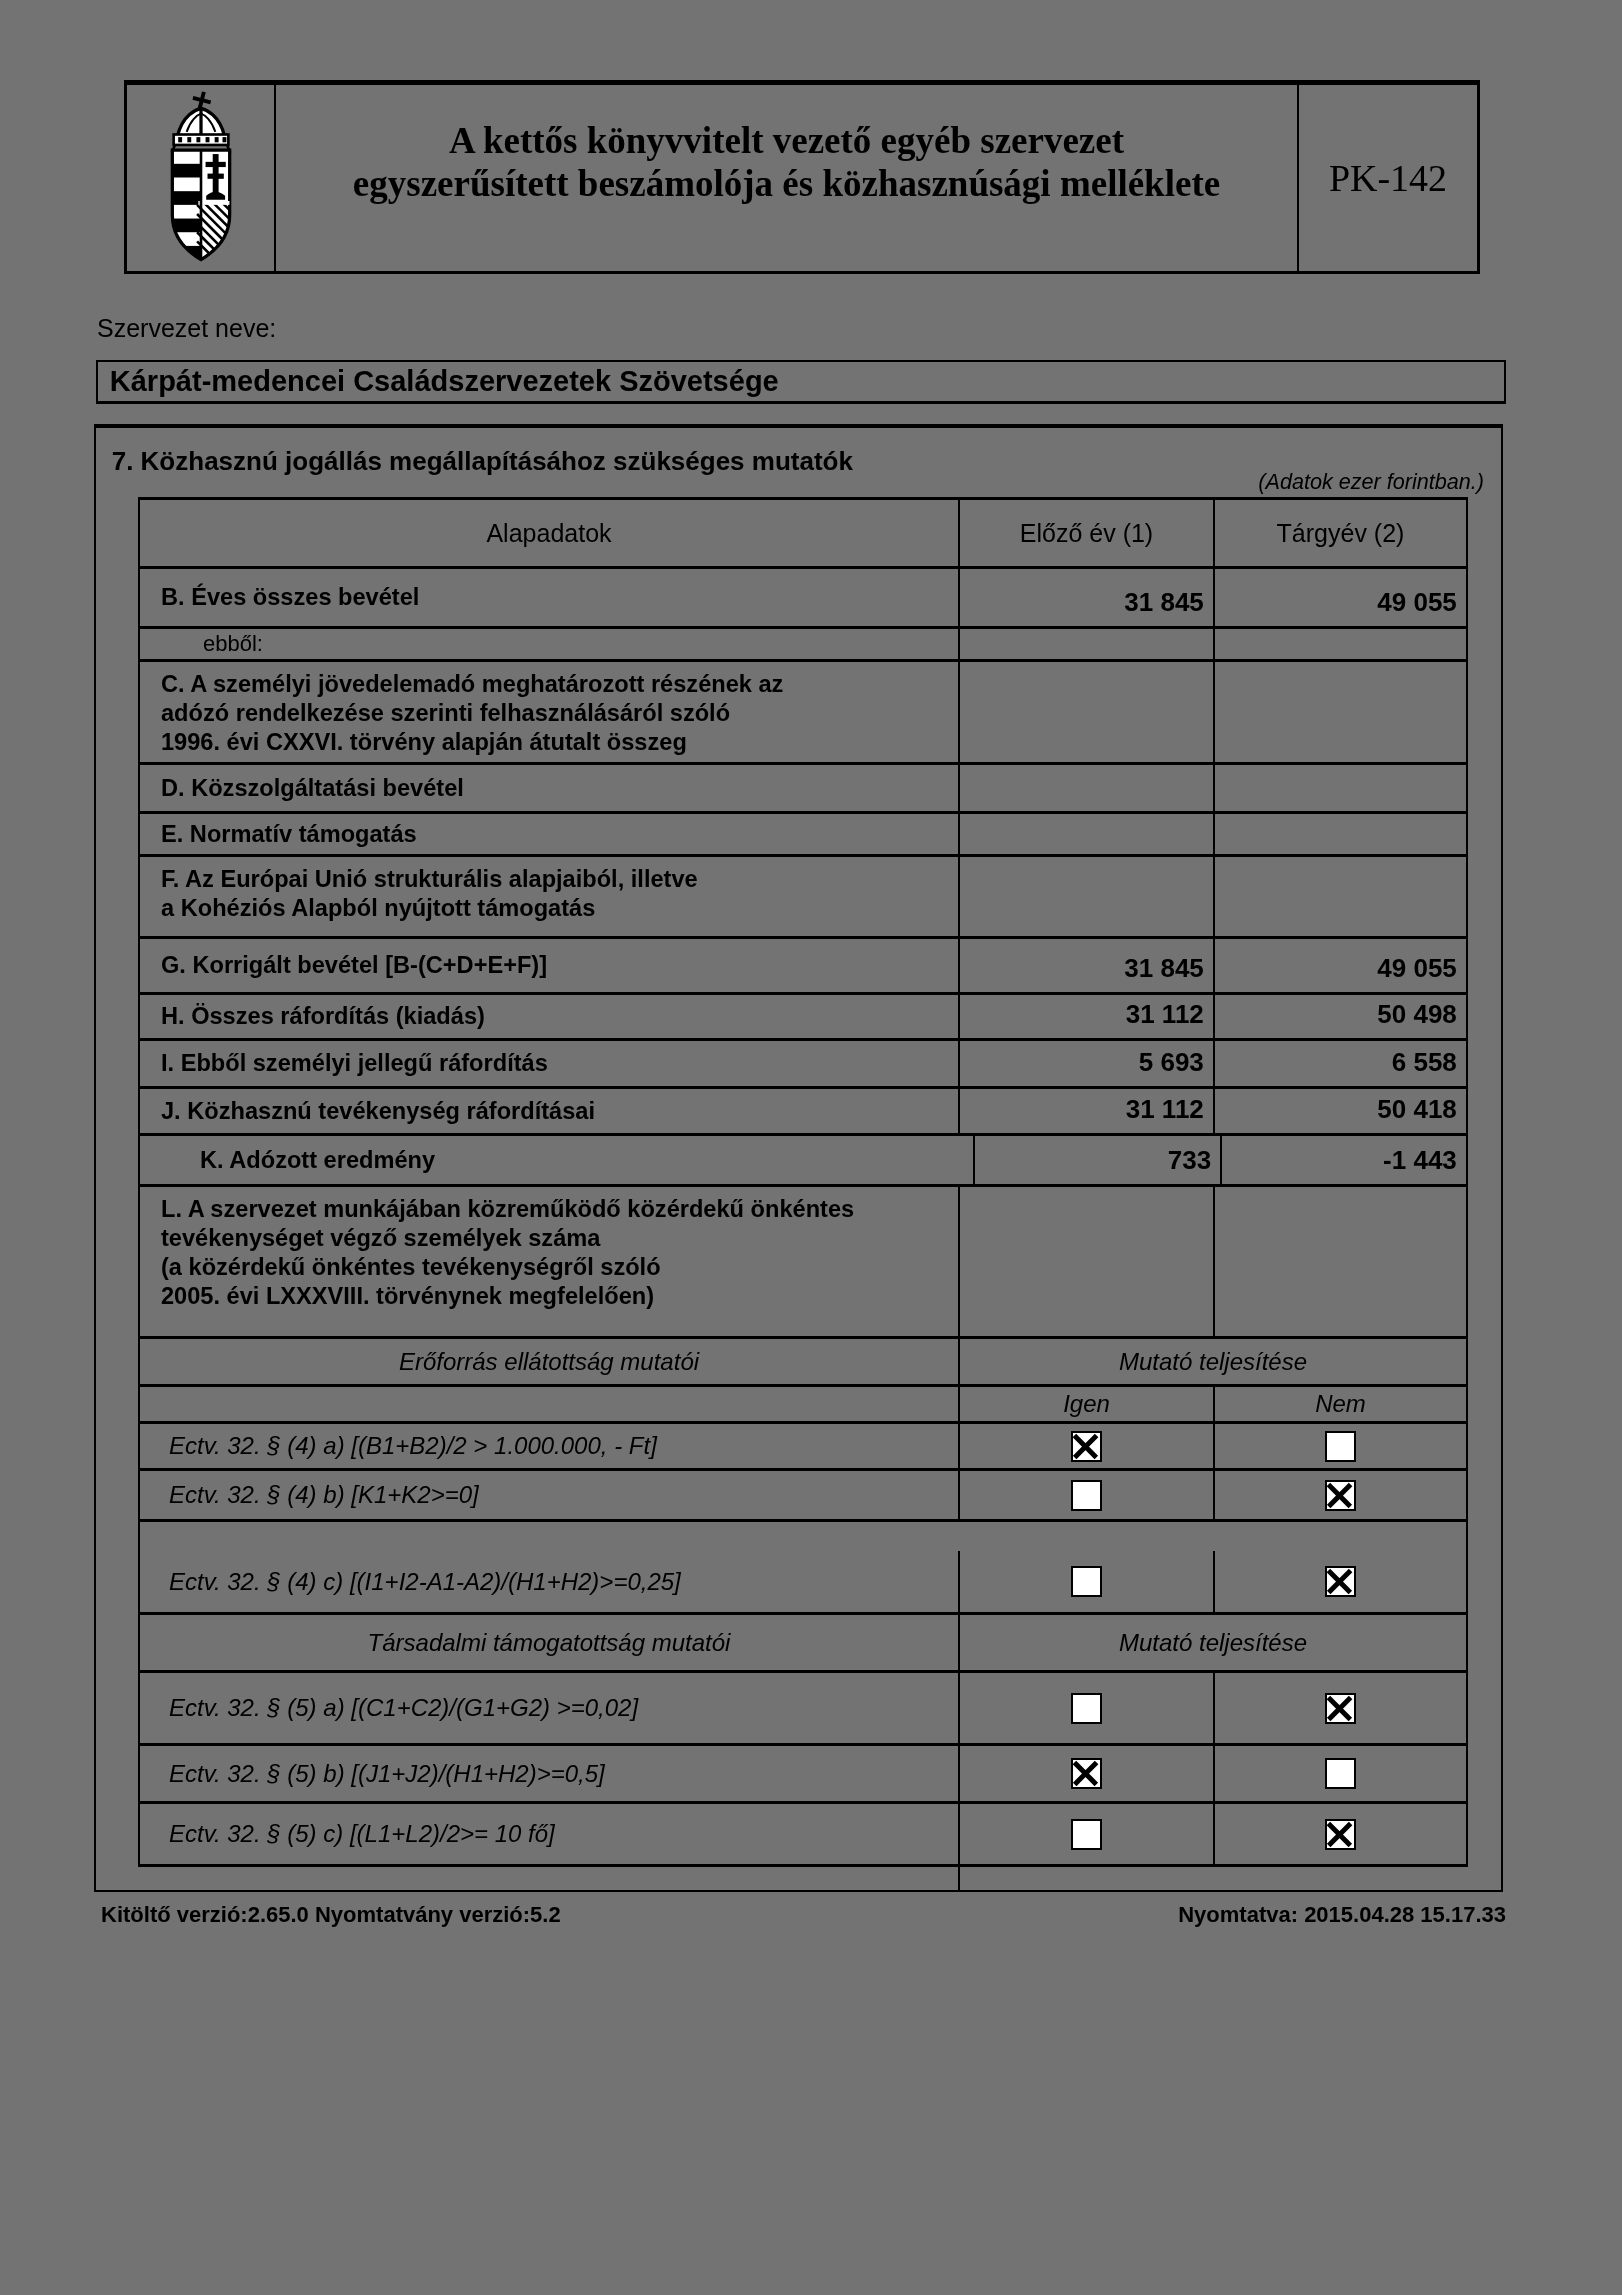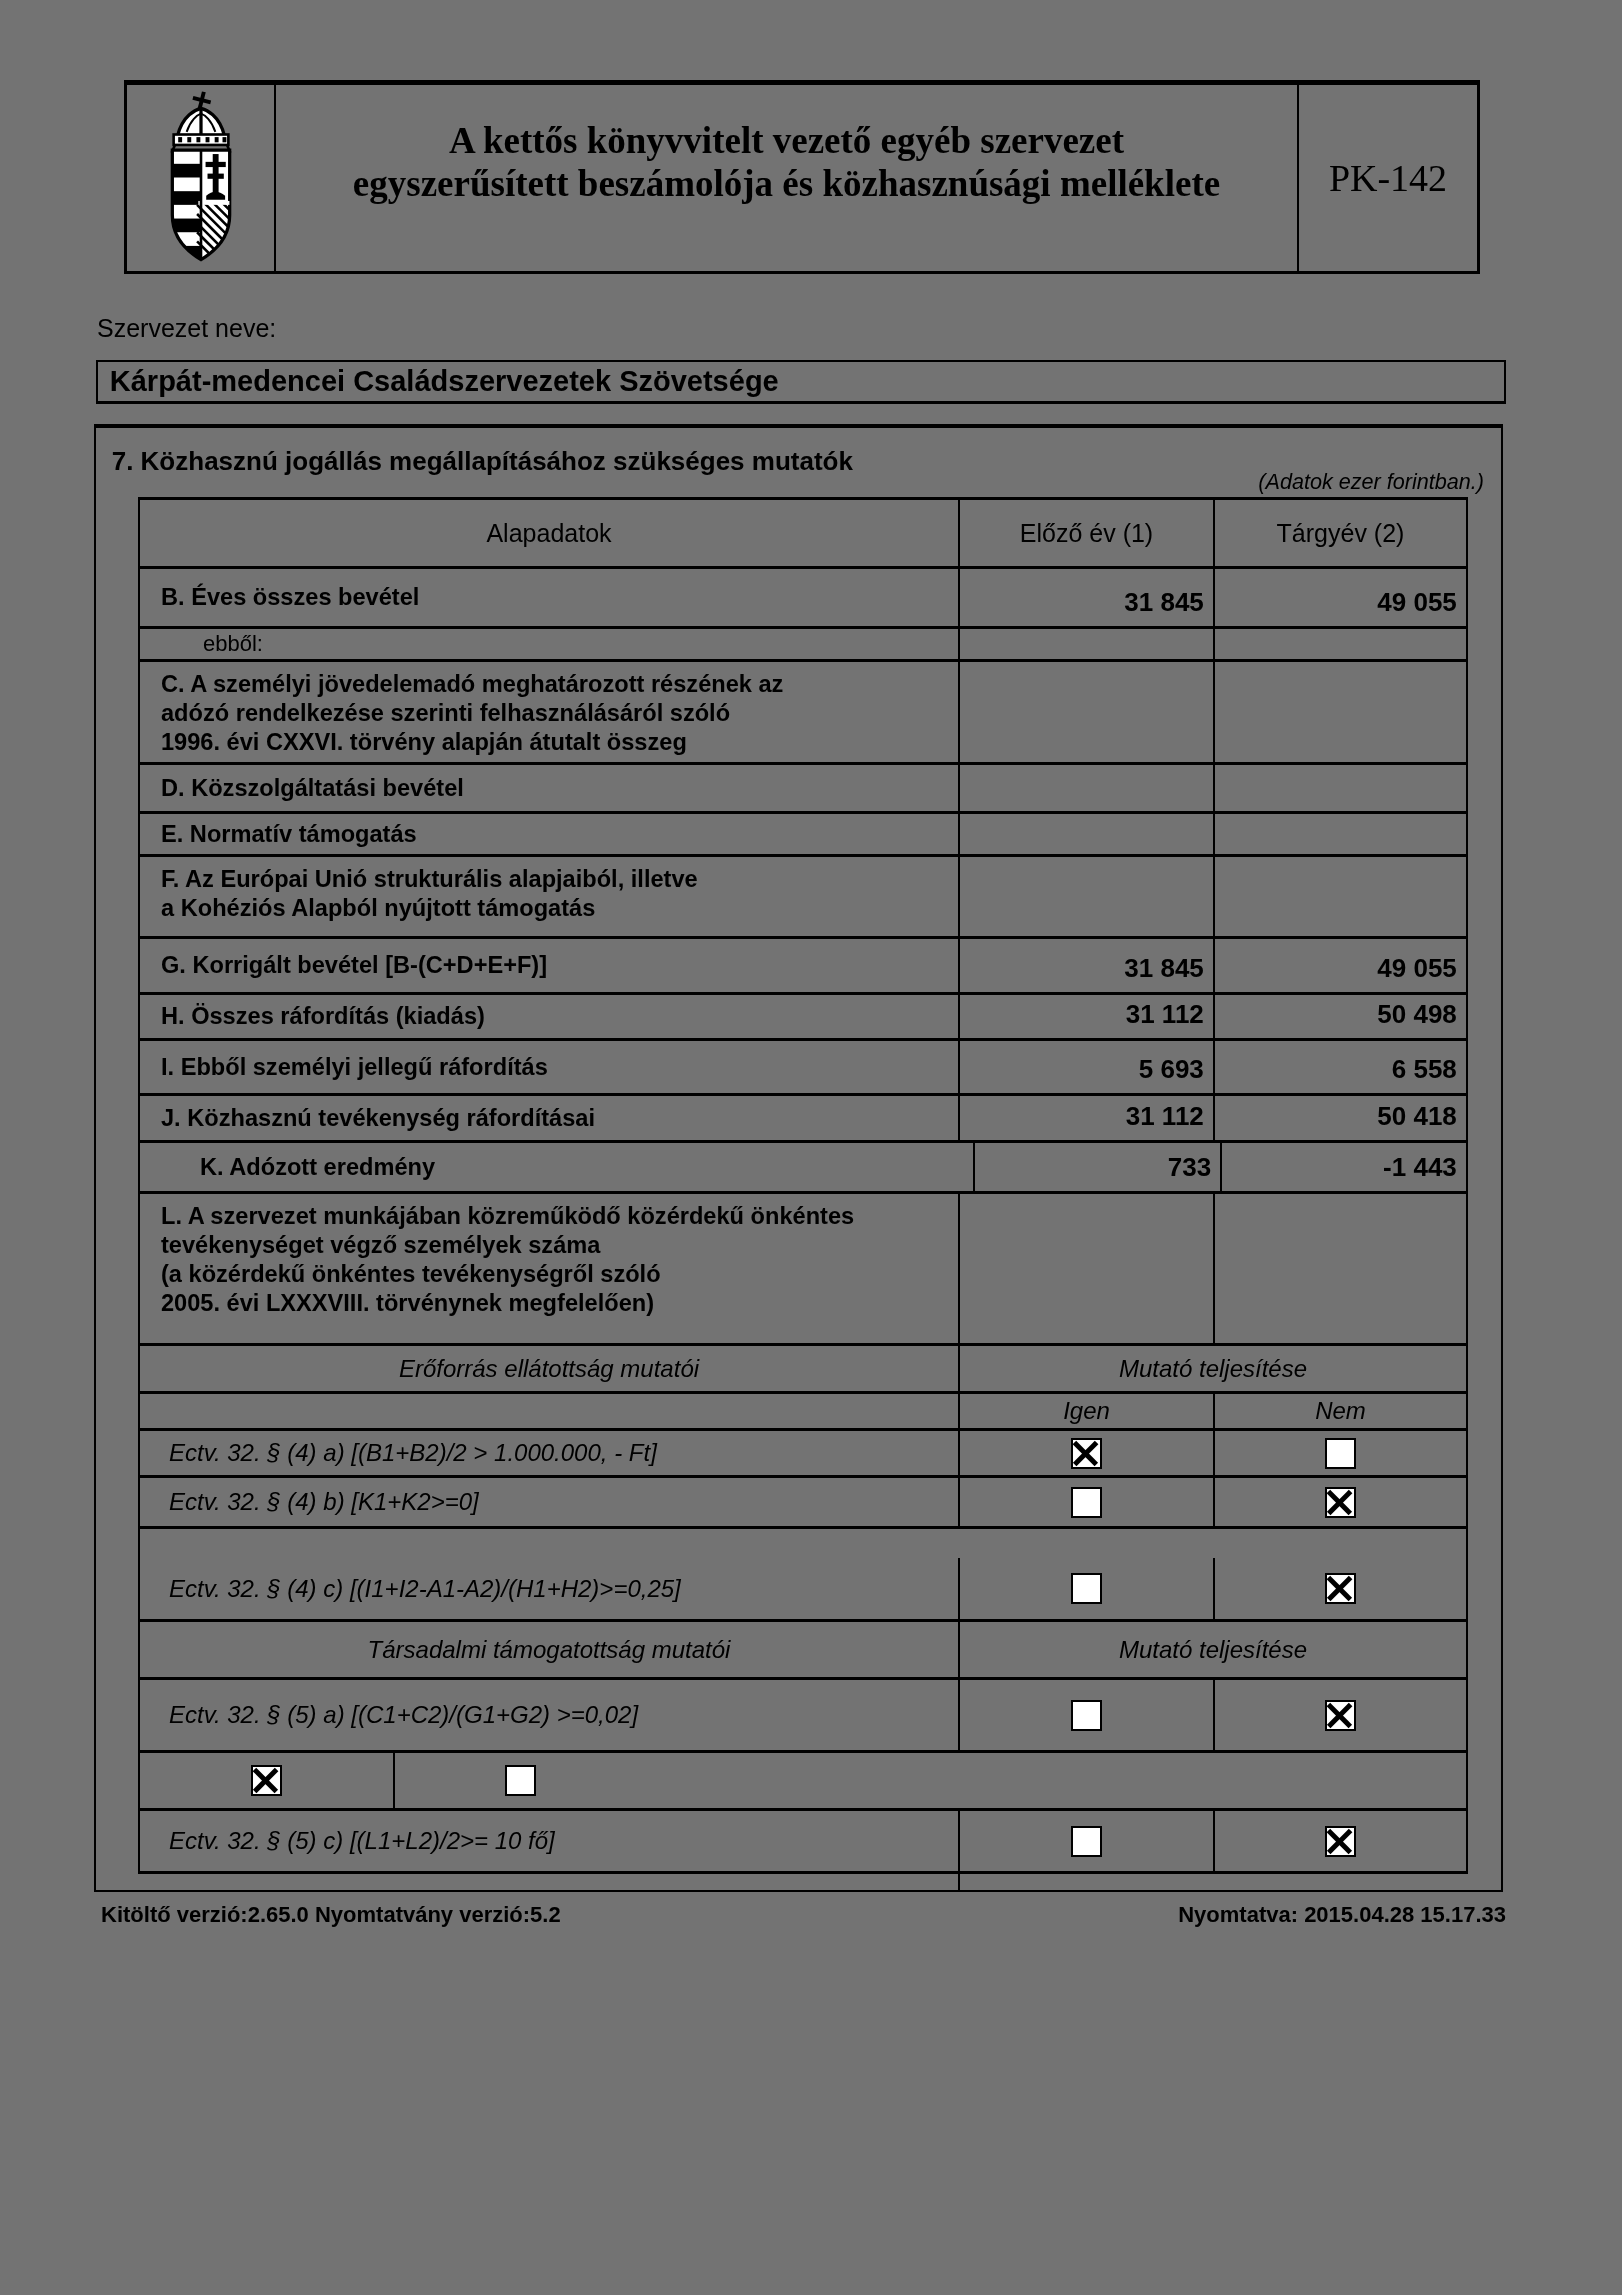--- a/index.html
+++ b/index.html
@@ -63,21 +63,21 @@
   .checkbox.checked::before{transform:rotate(45deg);}
   .checkbox.checked::after{transform:rotate(-45deg);}
   
   .stub-line{position:absolute;left:958px;top:1838px;width:2px;height:52px;background:#000;}
   
   .footer-left{position:absolute;left:101px;top:1902px;font-size:22px;font-weight:bold;}
   .footer-right{position:absolute;right:116px;top:1902px;font-size:22px;font-weight:bold;}
   
   .rh-head{height:69px;} .rh-b{height:60px;} .rh-ebbol{height:33px;}
   .rh-c{height:103px;} .rh-d{height:49px;} .rh-e{height:43px;} .rh-f{height:82px;}
-  .rh-g{height:56px;} .rh-h{height:46px;} .rh-i{height:55px;} .rh-j{height:47px;}
+  .rh-g{height:56px;} .rh-h{height:46px;} .rh-i{height:48px;} .rh-j{height:47px;}
   .rh-k{height:51px;padding-left:39px;} .rh-l{height:152px;}
   .rh-res{height:48px;} .rh-yn{height:37px;}
   .rh-4a{height:47px;} .rh-4b{height:51px;} .rh-4c{height:64px;margin-top:29px;}
   .rh-soc{height:58px;} .rh-5a{height:73px;} .rh-5b{height:58px;} .rh-5c{height:60px;}
 </style>
 </head>
 <body>
 
 <div class="page">
 
@@ -297,20 +297,21 @@
         <div class="td c1 ectv">Ectv. 32. § (5) a) [(C1+C2)/(G1+G2) &gt;=0,02]</div>
         <div class="td c2 chk-cell">
           <div class="checkbox"></div>
         </div>
         <div class="td c3 chk-cell">
           <div class="checkbox checked"></div>
         </div>
       </div>
 
       <div class="tr rh-5b">
+        <div class="td c1 ectv">Ectv. 32. § (5) b) [(J1+J2)/(H1+H2)&gt;=0,5]</div>
         <div class="td c2 chk-cell">
           <div class="checkbox checked"></div>
         </div>
         <div class="td c3 chk-cell">
           <div class="checkbox"></div>
         </div>
       </div>
 
       <div class="tr rh-5c">
         <div class="td c1 ectv">Ectv. 32. § (5) c) [(L1+L2)/2&gt;= 10 fő]</div>

